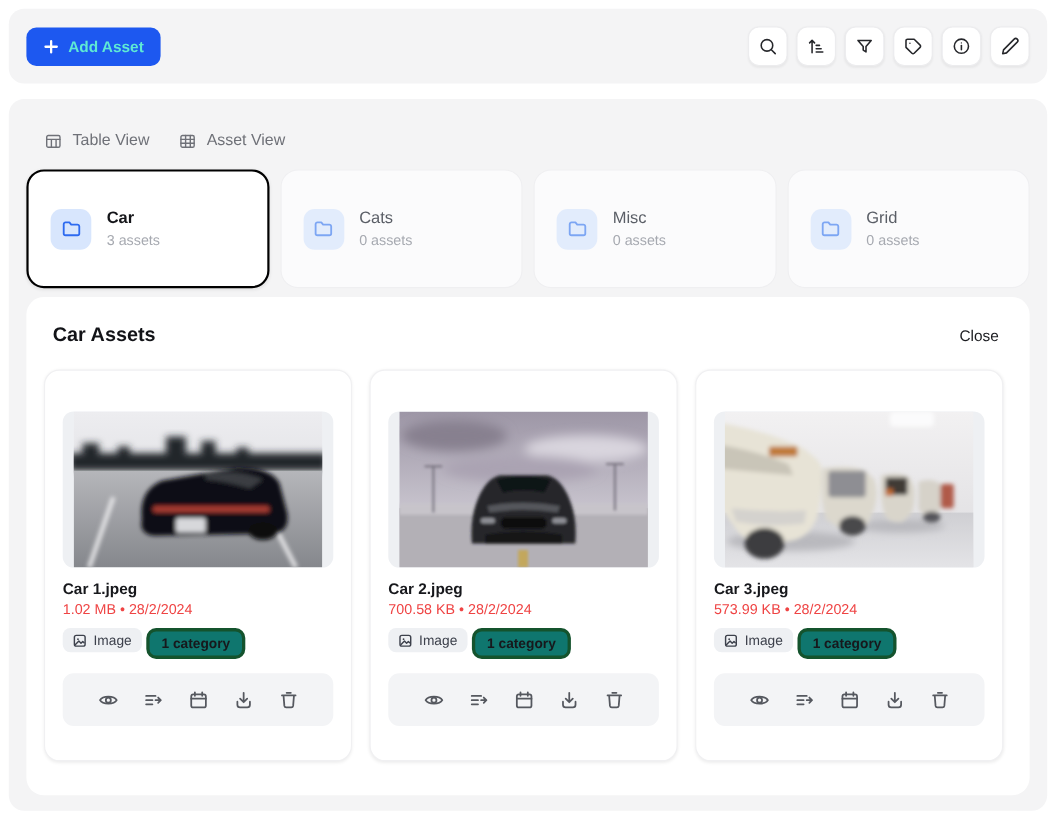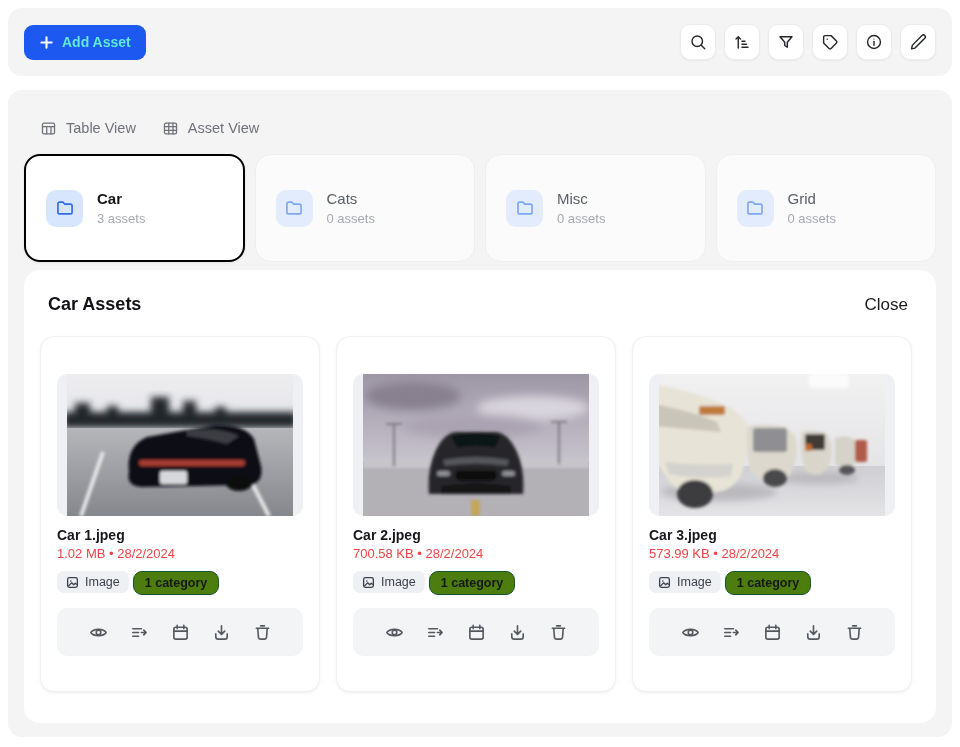--- a/index.html
+++ b/index.html
@@ -41,35 +41,35 @@
   .folder-icon-box svg { width:20px; height:20px; fill:none; stroke:#7da6f3; stroke-width:2; stroke-linejoin:round; }
   .folder-card.selected .folder-icon-box svg { stroke:#2e6bf0; }
   .folder-name { font-size:15px; font-weight:500; color:#5a5e66; line-height:1.25; }
   .folder-card.selected .folder-name { color:#141519; font-weight:600; }
   .folder-count { font-size:13px; color:#a6a9b0; margin-top:2px; }
 
   
   .assets-panel { position:absolute; left:16px; right:16px; top:180px; bottom:14px; background:#ffffff; border-radius:16px; }
   .assets-header { display:flex; align-items:center; justify-content:space-between; padding:24px 28px 0 24px; }
   .assets-title { font-size:18px; font-weight:700; color:#121317; }
-  .close-btn { background:none; border:none; font-family:inherit; font-size:17px; font-weight:500; color:#1a1b1f; cursor:pointer; }
+  .close-btn { background:none; border:none; font-family:inherit; font-size:14px; font-weight:500; color:#1a1b1f; cursor:pointer; }
 
   .asset-row { position:absolute; left:16px; right:24px; top:66px; display:flex; gap:16px; }
   .asset-card { flex:1; height:356px; background:#fff; border:1px solid #f0f0f2; border-radius:14px;
                 box-shadow:0 1px 3px rgba(0,0,0,.07); padding:37px 16px 0 16px; }
   .thumb-box { height:142px; background:#eef0f3; border-radius:10px; overflow:hidden;
                display:flex; align-items:center; justify-content:center; }
   .thumb-box svg { width:226px; height:142px; display:block; }
   .asset-name { margin-top:11px; font-size:14px; font-weight:600; color:#17181c; }
   .asset-meta { margin-top:3px; font-size:13px; color:#ef4444; }
   .badge-row { margin-top:10px; display:flex; gap:4px; align-items:flex-start; }
   .badge-type { display:inline-flex; align-items:center; gap:6px; background:#eef0f3; border-radius:7px;
                 padding:4px 9px; font-size:12.5px; font-weight:500; color:#3d414c; }
   .badge-type svg { width:13px; height:13px; fill:none; stroke:#3d414c; stroke-width:1.6; stroke-linecap:round; stroke-linejoin:round; }
-  .badge-cat { background:#4d7c0f; border:1px solid #14532d; border-radius:9px; padding:4px 11px;
+  .badge-cat { background:#0f766e; border:3px solid #14532d; border-radius:9px; padding:4px 11px;
                font-size:12.5px; font-weight:700; color:#17181c; }
   .action-bar { margin-top:13px; height:48px; background:#f3f4f6; border-radius:10px; display:flex;
                 align-items:center; justify-content:space-evenly; padding:0 14px; }
   .action-btn { background:none; border:none; display:flex; align-items:center; justify-content:center;
                 width:28px; height:28px; cursor:pointer; }
   .action-btn svg { width:19px; height:19px; fill:none; stroke:#55585f; stroke-width:1.7; stroke-linecap:round; stroke-linejoin:round; }
 </style>
 </head>
 <body>
 

